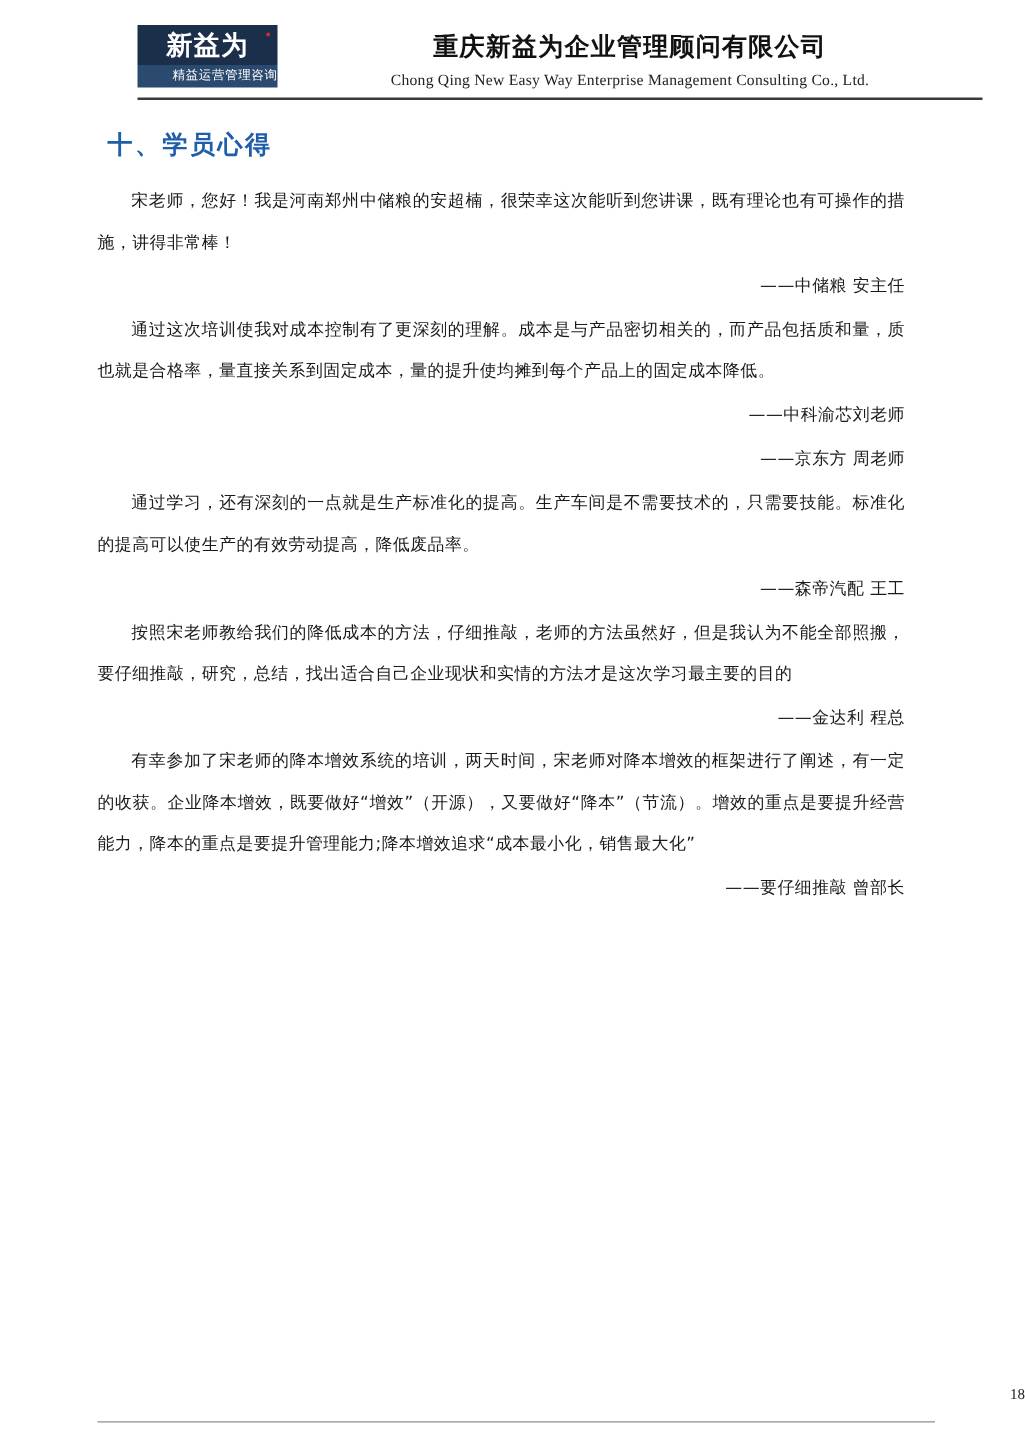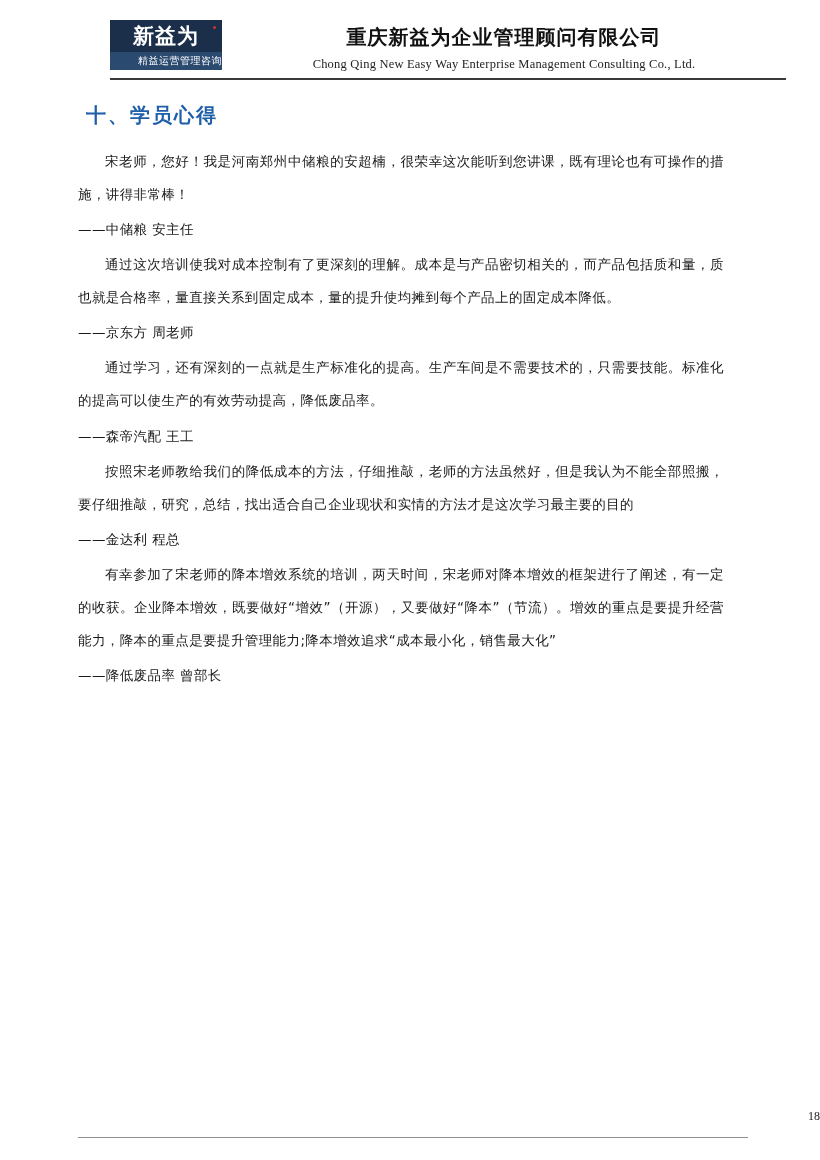--- a/index.html
+++ b/index.html
@@ -116,21 +116,21 @@
     text-align: justify;
     text-indent: 2em;
     margin: 0 0 2px 0;
     letter-spacing: 0.4px;
   }
   .attrib {
     font-family: "DejaVu Sans", sans-serif;
     font-size: 13.5px;
     color: #1a1a1a;
     line-height: 2.45;
-    text-align: left;
+    text-align: right;
     margin: 0 0 2px 0;
     letter-spacing: 0.4px;
   }
   .block {
     margin-bottom: 2px;
   }
 
   
   .footer {
     position: absolute;
@@ -173,39 +173,40 @@
 
     <div class="section-title">十、学员心得</div>
 
     <div class="block">
       <p class="para">宋老师，您好！我是河南郑州中储粮的安超楠，很荣幸这次能听到您讲课，既有理论也有可操作的措施，讲得非常棒！</p>
       <p class="attrib">——中储粮 安主任</p>
     </div>
 
     <div class="block">
       <p class="para">通过这次培训使我对成本控制有了更深刻的理解。成本是与产品密切相关的，而产品包括质和量，质也就是合格率，量直接关系到固定成本，量的提升使均摊到每个产品上的固定成本降低。</p>
+      <p class="attrib">——中科渝芯刘老师</p>
     </div>
 
     <div class="block">
       <p class="attrib">——京东方 周老师</p>
     </div>
 
     <div class="block">
       <p class="para">通过学习，还有深刻的一点就是生产标准化的提高。生产车间是不需要技术的，只需要技能。标准化的提高可以使生产的有效劳动提高，降低废品率。</p>
       <p class="attrib">——森帝汽配 王工</p>
     </div>
 
     <div class="block">
       <p class="para">按照宋老师教给我们的降低成本的方法，仔细推敲，老师的方法虽然好，但是我认为不能全部照搬，要仔细推敲，研究，总结，找出适合自己企业现状和实情的方法才是这次学习最主要的目的</p>
       <p class="attrib">——金达利 程总</p>
     </div>
 
     <div class="block">
       <p class="para">有幸参加了宋老师的降本增效系统的培训，两天时间，宋老师对降本增效的框架进行了阐述，有一定的收获。企业降本增效，既要做好“增效”（开源），又要做好“降本”（节流）。增效的重点是要提升经营能力，降本的重点是要提升管理能力;降本增效追求“成本最小化，销售最大化”</p>
-      <p class="attrib">——降低废品率 曾部长</p>
+      <p class="attrib">——要仔细推敲 曾部长</p>
     </div>
 
   </div>
 
   <div class="footer">
     <span class="page-number">18</span>
   </div>
   <div class="footer-rule"></div>
 
 </div>

